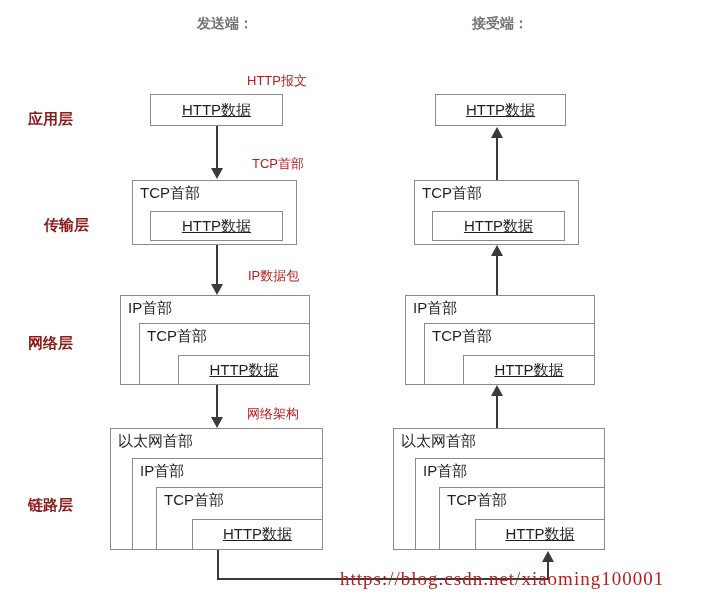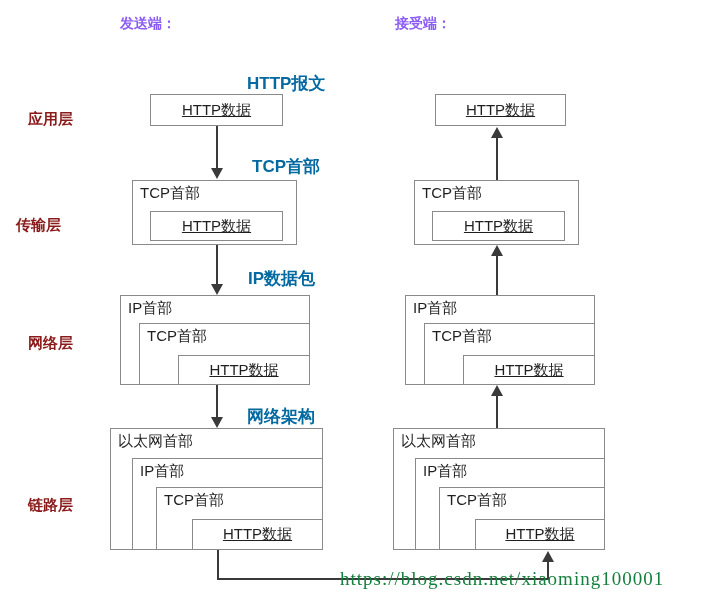--- a/index.html
+++ b/index.html
@@ -10,40 +10,39 @@
   #page {
     position: relative;
     width: 707px;
     height: 605px;
     background: #ffffff;
     font-family: "Liberation Sans", "DejaVu Sans", sans-serif;
     overflow: hidden;
   }
   .col-title {
     position: absolute;
-    color: #8b5cf6;
+    color: #737373;
     font-weight: bold;
     font-size: 14px;
     line-height: 19px;
-    text-align: left;
+    text-align: center;
     white-space: nowrap;
   }
   .layer-label {
     position: absolute;
     color: #8B1A1A;
     font-weight: bold;
     font-size: 15px;
     white-space: nowrap;
   }
   .annot {
     position: absolute;
-    color: #0369a1;
-    font-size: 17px;
-    white-space: nowrap;
-    font-weight: bold;
+    color: #b91c1c;
+    font-size: 13px;
+    white-space: nowrap;
   }
   .pkt {
     position: absolute;
     border: 1.5px solid #8a8a8a;
     background: transparent;
     box-sizing: border-box;
   }
   .pkt-label {
     position: absolute;
     left: 7px;
@@ -74,41 +73,41 @@
   }
   .arrow-head-down { border-top: 11px solid #3a3a3a; }
   .arrow-head-up { border-bottom: 11px solid #3a3a3a; }
   .hline {
     position: absolute;
     background: #3a3a3a;
     height: 2px;
   }
   .watermark {
     position: absolute;
-    color: #15803d;
+    color: #b91c1c;
     font-family: "Liberation Serif", "DejaVu Serif", serif;
     font-size: 19px;
     letter-spacing: 1px;
     white-space: nowrap;
   }
 </style>
 </head>
 <body>
 
 <div id="page">
 
   <div class="col-title" style="left:120px; top:14px; width:210px;">
     <div>发送端：</div>
   </div>
   <div class="col-title" style="left:395px; top:14px; width:210px;">
     <div>接受端：</div>
   </div>
 
   <div class="layer-label" style="left:28px; top:110px;">应用层</div>
-  <div class="layer-label" style="left:16px; top:216px;">传输层</div>
+  <div class="layer-label" style="left:44px; top:216px;">传输层</div>
   <div class="layer-label" style="left:28px; top:334px;">网络层</div>
   <div class="layer-label" style="left:28px; top:496px;">链路层</div>
 
   <div class="annot" style="left:247px; top:72px;">HTTP报文</div>
   <div class="annot" style="left:252px; top:155px;">TCP首部</div>
   <div class="annot" style="left:248px; top:267px;">IP数据包</div>
   <div class="annot" style="left:247px; top:405px;">网络架构</div>
 
   <div class="pkt pkt-center" style="left:150px; top:94px; width:133px; height:32px;">
     <span>HTTP数据</span>

